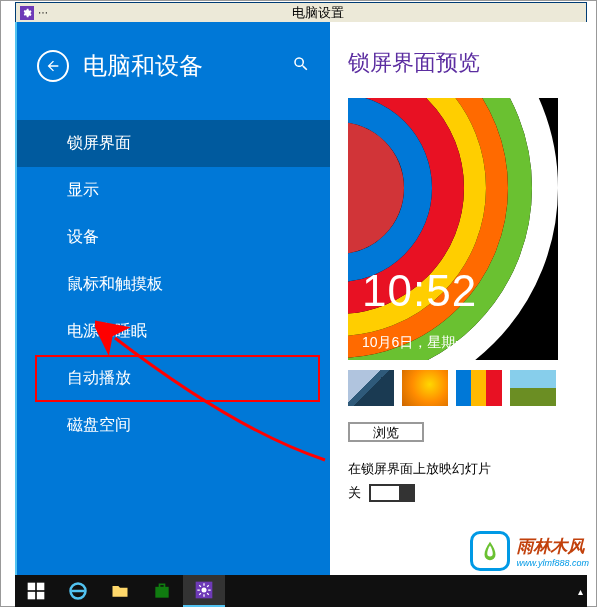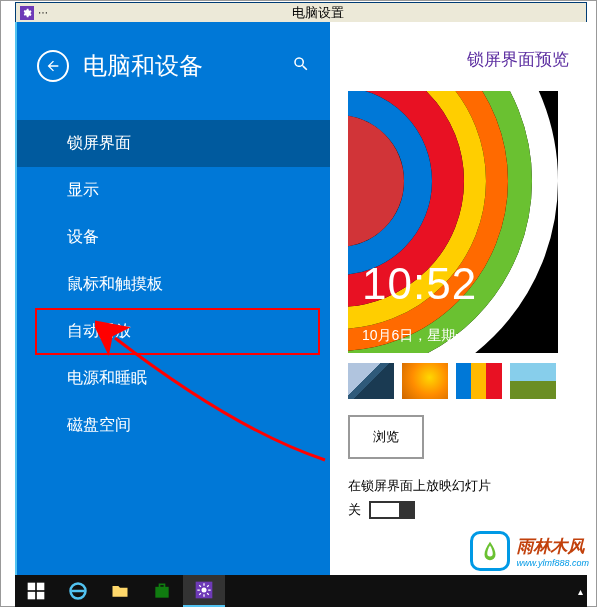--- a/index.html
+++ b/index.html
@@ -29,21 +29,21 @@
 .sidebar-item { padding: 13px 0 13px 50px; font-size: 16px; cursor: pointer; position: relative; }
 .sidebar-item.selected { background: #005a9e; }
 .sidebar-item.highlighted { outline: 2px solid #ff0000; outline-offset: -2px; margin: 0 10px 0 18px; padding-left: 32px; }
 .sidebar-item.highlighted::after { content: ''; }
 
 
 .arrow-svg { position: absolute; top: 320px; left: 95px; width: 240px; height: 150px; pointer-events: none; z-index: 10; }
 
 
 .content { flex: 1; background: #fff; padding: 26px 18px 10px 18px; display: flex; flex-direction: column; }
-.content-title { color: #5b2da0; font-size: 17px; font-weight: 400; margin-bottom: 20px; text-align: right; }
+.content-title { color: #5b2da0; font-size: 22px; font-weight: 400; margin-bottom: 20px; }
 
 .preview-img { width: 210px; height: 262px; background: #000; position: relative; overflow: hidden; }
 .stripes { position: absolute; width: 440px; height: 440px; border-radius: 50%; top: -130px; left: -230px; }
 .ring { position: absolute; border-radius: 50%; }
 .r1 { width: 440px; height: 440px; border: 26px solid #fff; top: 0; left: 0; }
 .r2 { width: 388px; height: 388px; border: 24px solid #6ac131; top: 26px; left: 26px; }
 .r3 { width: 340px; height: 340px; border: 22px solid #ff6a00; top: 50px; left: 50px; }
 .r4 { width: 296px; height: 296px; border: 22px solid #ffce00; top: 72px; left: 72px; }
 .r5 { width: 252px; height: 252px; border: 32px solid #e81123; top: 94px; left: 94px; }
 .r6 { width: 188px; height: 188px; border: 28px solid #0078d7; top: 126px; left: 126px; }
@@ -51,21 +51,21 @@
 .preview-time { position: absolute; left: 14px; bottom: 44px; color: #fff; font-size: 44px; font-weight: 300; letter-spacing: 1px; }
 .preview-date { position: absolute; left: 14px; bottom: 8px; color: #fff; font-size: 14px; }
 
 .thumbs { display: flex; gap: 8px; margin-top: 10px; }
 .thumb { width: 46px; height: 36px; background: #ccc; cursor: pointer; }
 .thumb.t1 { background: linear-gradient(135deg,#b0c4de 40%,#2f5a7a 40%,#2f5a7a 50%,#1a3a52 50%); }
 .thumb.t2 { background: radial-gradient(circle at 60% 40%, #ffd700 0%, #ff8c00 50%, #cc6600 100%); }
 .thumb.t3 { background: linear-gradient(90deg,#0078d7 33%,#ffb900 33%,#ffb900 66%,#e81123 66%); }
 .thumb.t4 { background: linear-gradient(180deg,#87ceeb 50%,#6b8e23 50%); }
 
-.browse-btn { width: 76px; height: 44px; border: 2px solid #999; background: #fff; font-size: 13px; margin-top: 16px; cursor: pointer; }
+.browse-btn { width: 76px; height: 20px; border: 2px solid #999; background: #fff; font-size: 13px; margin-top: 16px; cursor: pointer; }
 
 .slideshow-section { margin-top: 18px; font-size: 13px; }
 .slideshow-label { color: #000; }
 .toggle-row { display: flex; align-items: center; gap: 8px; margin-top: 6px; }
 .toggle-state { font-size: 13px; }
 .toggle { width: 46px; height: 18px; border: 2px solid #333; position: relative; cursor: pointer; }
 .toggle-knob { position: absolute; right: 0; top: 0; width: 14px; height: 14px; background: #333; }
 
 
 .watermark { position: absolute; right: 8px; bottom: 36px; display: flex; align-items: center; gap: 6px; z-index: 20; }
@@ -110,22 +110,22 @@
         <svg viewBox="0 0 24 24">
             <path d="M15.5 14h-.79l-.28-.27a6.5 6.5 0 10-.7.7l.27.28v.79l5 4.99L20.49 19l-4.99-5zm-6 0A4.5 4.5 0 1114 9.5 4.5 4.5 0 019.5 14z"></path>
           </svg>
       </div>
     </div>
     <div class="sidebar-items">
       <div class="sidebar-item selected"><span>锁屏界面</span></div>
       <div class="sidebar-item"><span>显示</span></div>
       <div class="sidebar-item"><span>设备</span></div>
       <div class="sidebar-item"><span>鼠标和触摸板</span></div>
+      <div class="sidebar-item"><span>电源和睡眠</span></div>
       <div class="sidebar-item highlighted"><span>自动播放</span></div>
-      <div class="sidebar-item"><span>电源和睡眠</span></div>
       <div class="sidebar-item"><span>磁盘空间</span></div>
     </div>
   </div>
 
   <div class="content">
     <div class="content-title">锁屏界面预览</div>
     <div class="preview-img">
       <div class="stripes">
         <div class="ring r1"></div>
           <div class="ring r2"></div>

